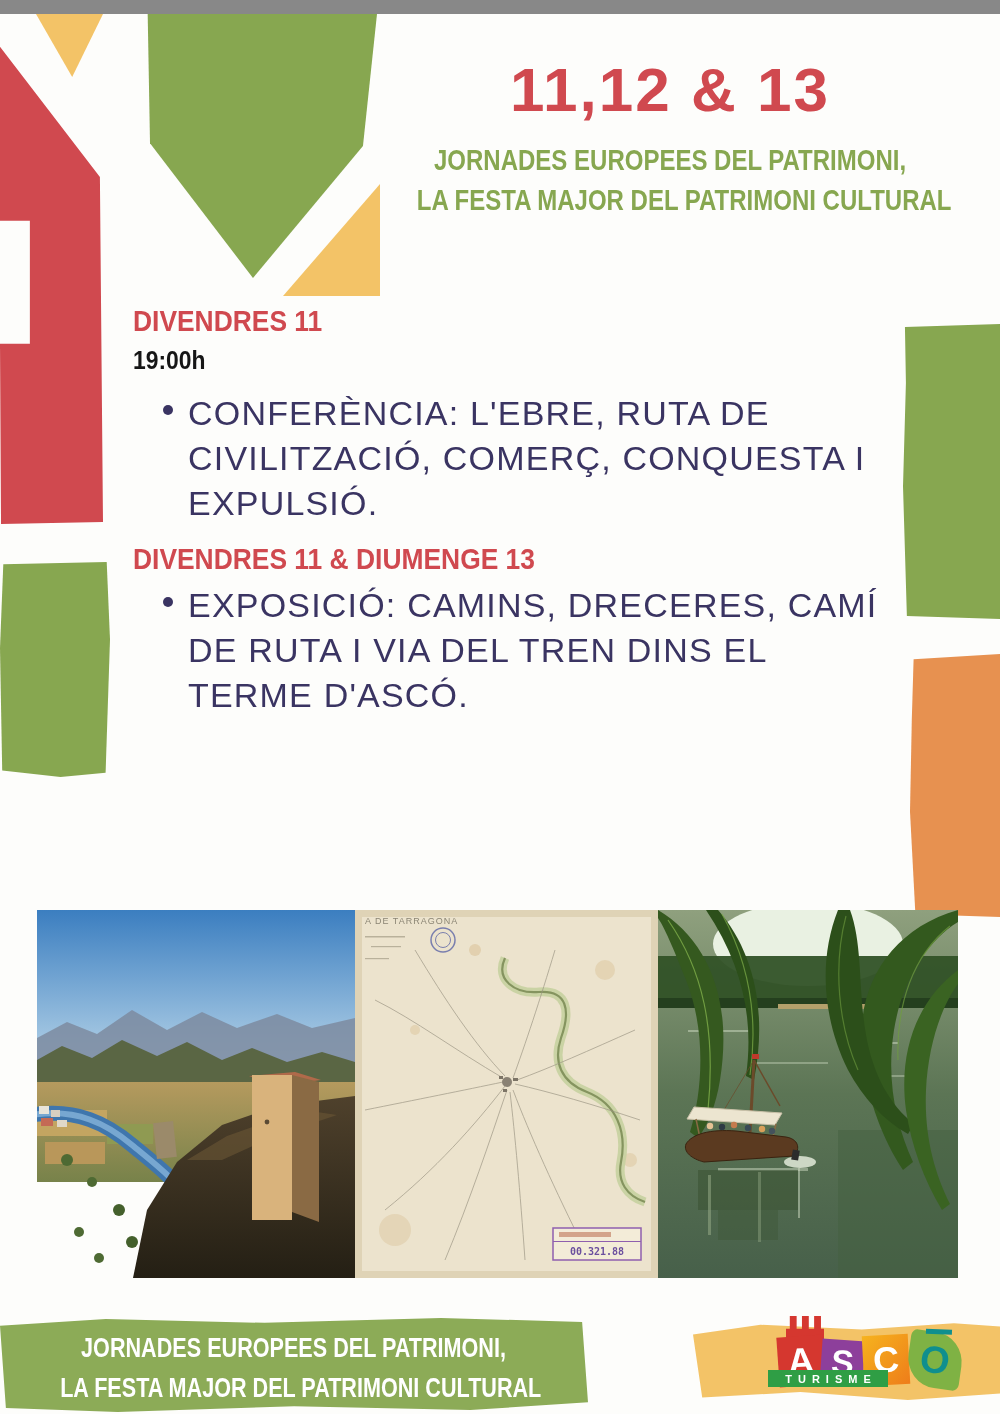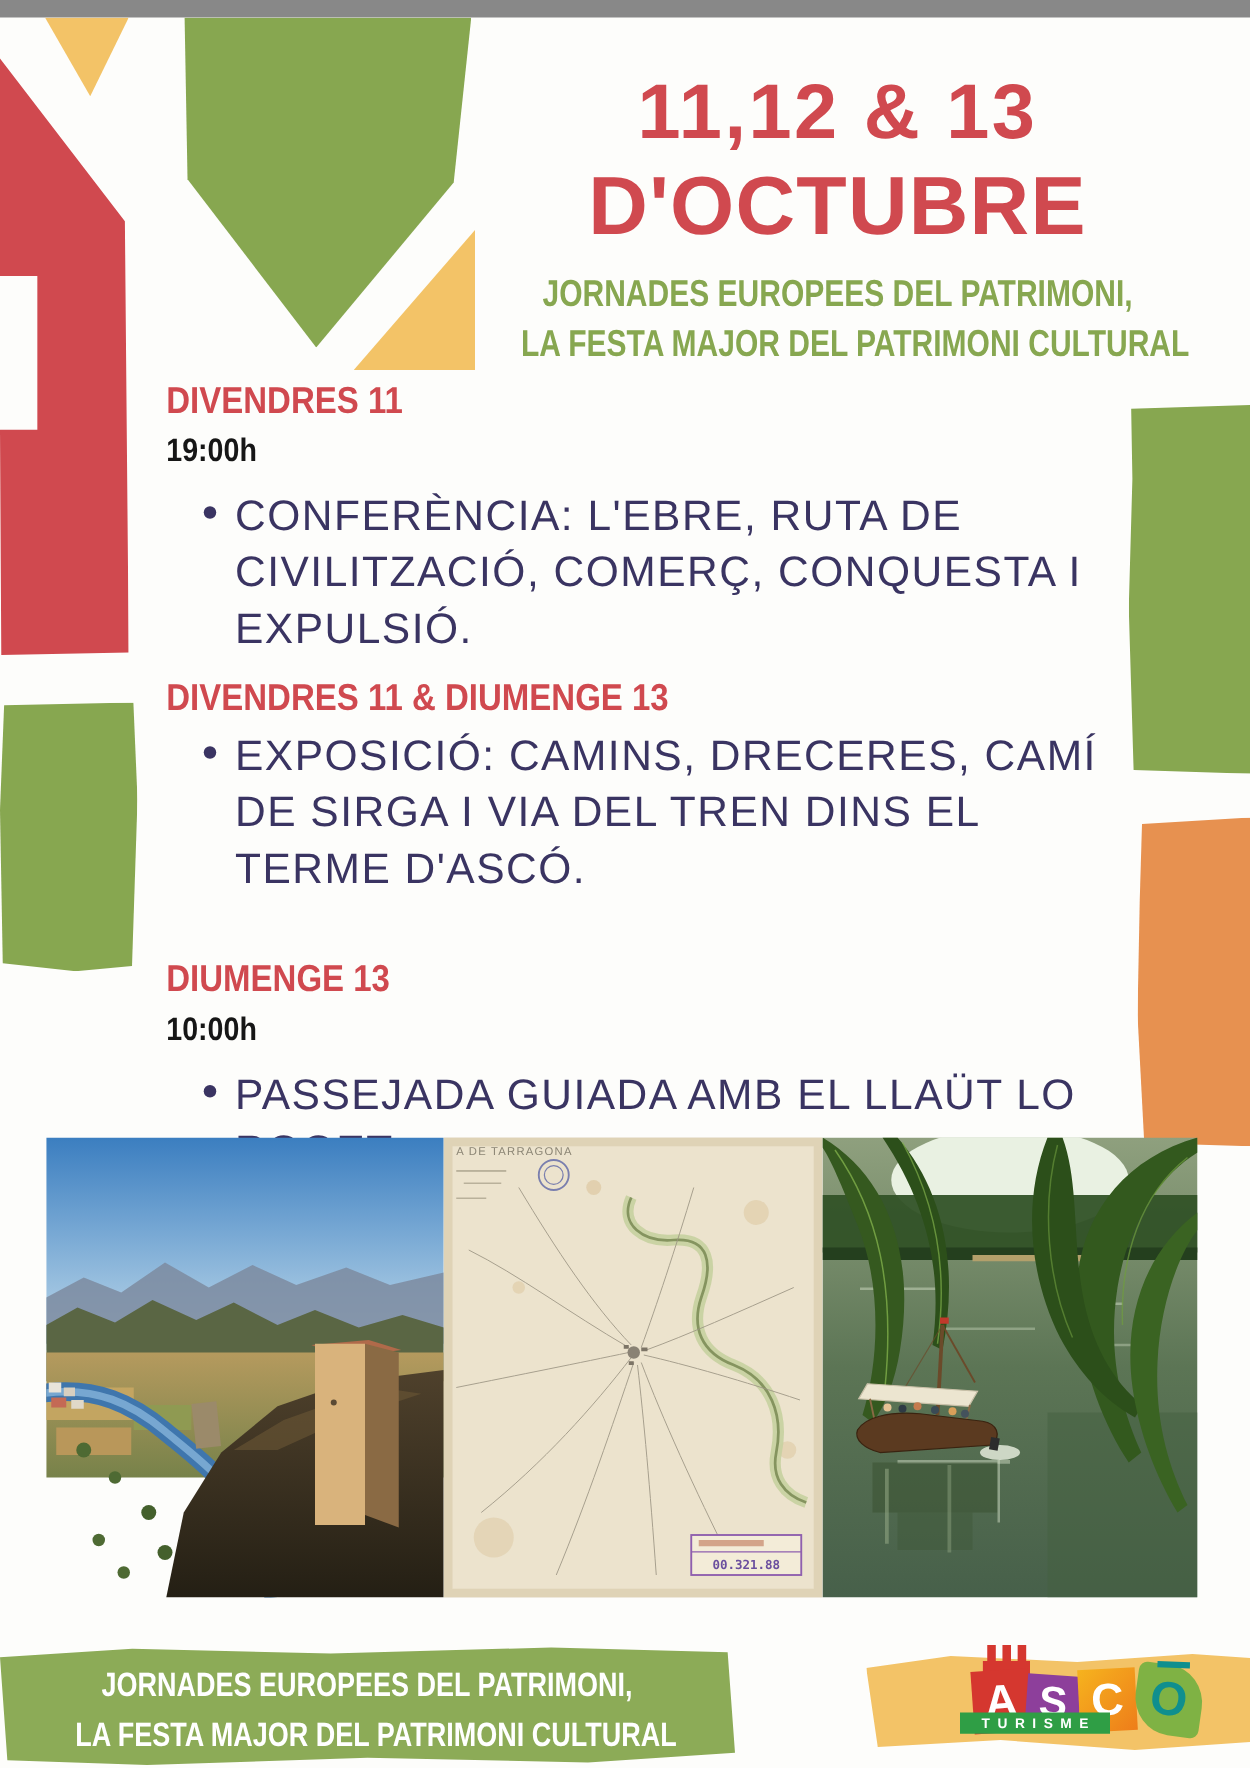--- a/index.html
+++ b/index.html
@@ -73,21 +73,20 @@
   <div class="decor decor-red-main"></div>
   <div class="decor decor-yellow-tri1"></div>
   <div class="decor decor-green-pent"></div>
   <div class="decor decor-yellow-tri2"></div>
   <div class="decor decor-green-left"></div>
   <div class="decor decor-green-right"></div>
   <div class="decor decor-orange-right"></div>
 
   <header class="header">
     <div class="title-dates">11,12 &amp; 13</div>
-    <div class="title-month">D'OCTUBRE</div>
     <div class="subtitle">
       <span class="condensed">JORNADES EUROPEES DEL PATRIMONI,</span><br>
       <span class="condensed">LA FESTA MAJOR DEL PATRIMONI CULTURAL</span>
     </div>
   </header>
 
   <section class="schedule-section sec-1">
     <h2 class="sec-heading"><span class="condensed-l">DIVENDRES 11</span></h2>
     <div class="sec-time"><span class="condensed-l">19:00h</span></div>
     <ul class="sec-list">
@@ -96,35 +95,25 @@
         <span class="item-text">CONFERÈNCIA: L'EBRE, RUTA DE CIVILITZACIÓ, COMERÇ, CONQUESTA I EXPULSIÓ.</span>
       </li>
     </ul>
   </section>
 
   <section class="schedule-section sec-2">
     <h2 class="sec-heading"><span class="condensed-l">DIVENDRES 11 &amp; DIUMENGE 13</span></h2>
     <ul class="sec-list">
       <li>
         <span class="dot"></span>
-        <span class="item-text">EXPOSICIÓ: CAMINS, DRECERES, CAMÍ DE SIRGA I VIA DEL TREN DINS EL TERME D'ASCÓ.</span>
+        <span class="item-text">EXPOSICIÓ: CAMINS, DRECERES, CAMÍ DE RUTA I VIA DEL TREN DINS EL TERME D'ASCÓ.</span>
       </li>
     </ul>
   </section>
 
-  <section class="schedule-section sec-3">
-    <h2 class="sec-heading"><span class="condensed-l">DIUMENGE 13</span></h2>
-    <div class="sec-time"><span class="condensed-l">10:00h</span></div>
-    <ul class="sec-list">
-      <li>
-        <span class="dot"></span>
-        <span class="item-text">PASSEJADA GUIADA AMB EL LLAÜT LO ROGET.</span>
-      </li>
-    </ul>
-  </section>
 
   <div class="photos">
 
     <svg class="photo" width="318" height="368" viewBox="0 0 318 368">
       <defs>
         <linearGradient id="sky" x1="0" y1="0" x2="0" y2="1">
           <stop offset="0" stop-color="#3b7ec0"></stop>
             <stop offset="1" stop-color="#c2dcec"></stop>
         </linearGradient>
         <linearGradient id="valley" x1="0" y1="0" x2="0" y2="1">

